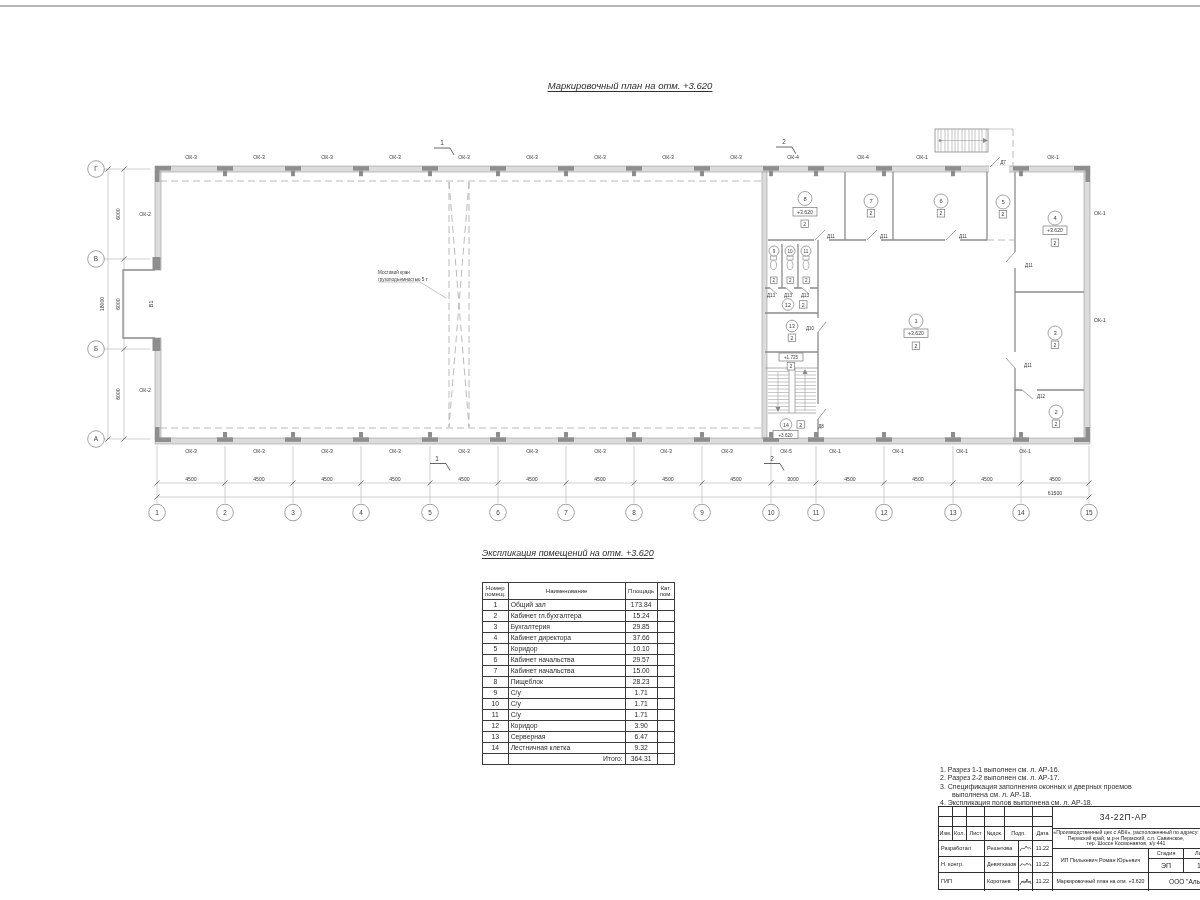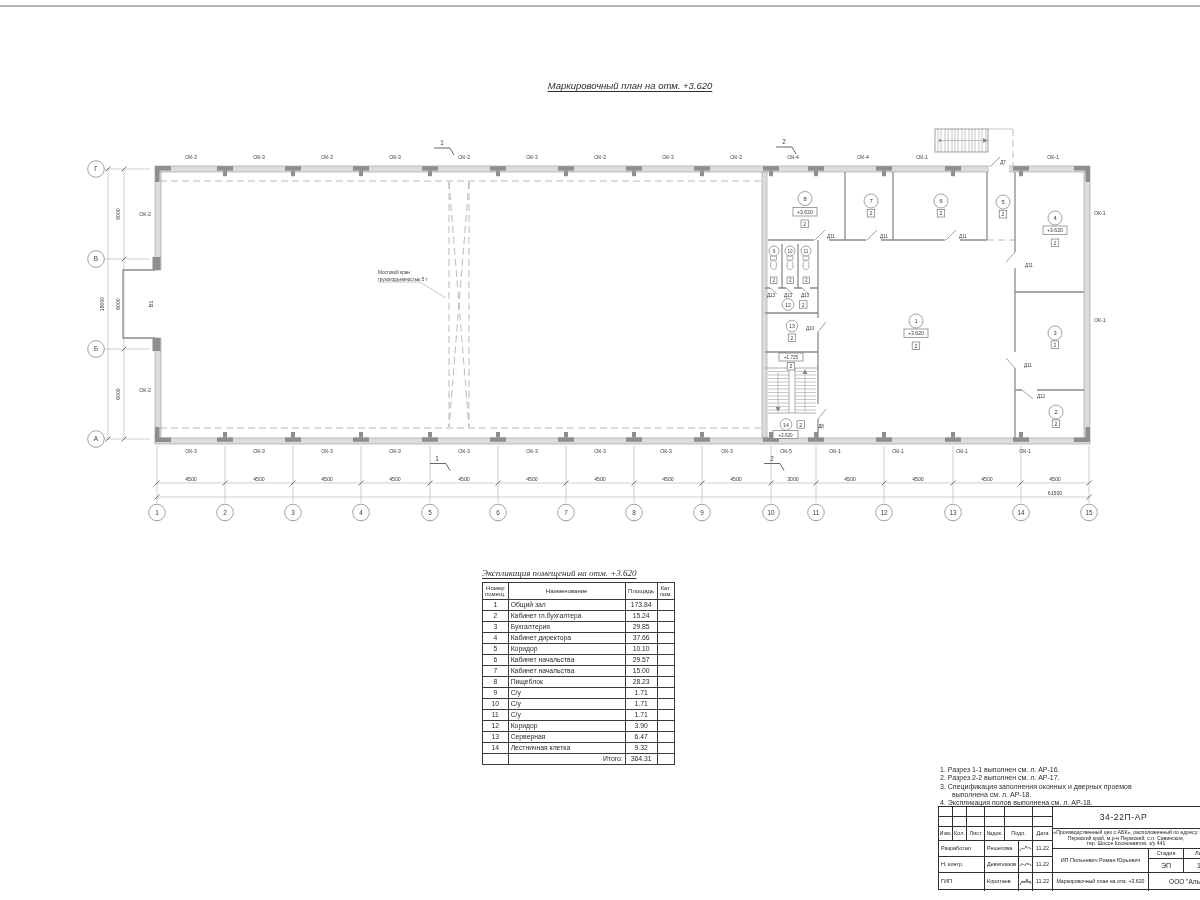--- a/index.html
+++ b/index.html
@@ -20,22 +20,22 @@
   .dim{stroke:#b0b0b0;stroke-width:0.6;fill:none}
   .tick{stroke:#666;stroke-width:0.9;fill:none}
   .sec{stroke:#555;stroke-width:0.9;fill:none}
   .bub{fill:#fff;stroke:#8a8a8a;stroke-width:0.8}
   .bx{fill:#fff;stroke:#777;stroke-width:0.7}
   .dr{stroke:#8c8c8c;stroke-width:0.8;fill:none}
   .st{stroke:#a0a0a0;stroke-width:0.6;fill:none}
   .fx{fill:#fff;stroke:#909090;stroke-width:0.7}
   .arr{fill:#888}
   
-  .sched-title{position:absolute;left:482px;top:568px;font-style:italic;font-size:9px;color:#2e2e2e;
-      text-decoration:underline;text-underline-offset:2px;font-family:Liberation Serif, serif;}
+  .sched-title{position:absolute;left:482px;top:548px;font-style:italic;font-size:9px;color:#2e2e2e;
+      text-decoration:underline;text-underline-offset:2px;}
   table.sched{position:absolute;left:482px;top:582px;border-collapse:collapse;border:1.4px solid #3a3a3a;}
   table.sched td,table.sched th{border:0.8px solid #3a3a3a;font-weight:normal;color:#2c2c2c;
       padding:0 2px;line-height:1.05;height:10px;}
   table.sched th{font-size:6px;height:16px;}
   table.sched td{font-size:6.8px;}
   .c-num{width:17px;text-align:center}.c-name{width:112px;text-align:left}
   .c-area{width:27px;text-align:center}.c-cat{width:10px;text-align:center;font-size:5.5px}
   td.cell-name{text-align:left}td.cell-num,td.cell-area{text-align:center}
   td.tot-label{text-align:right;}
   

